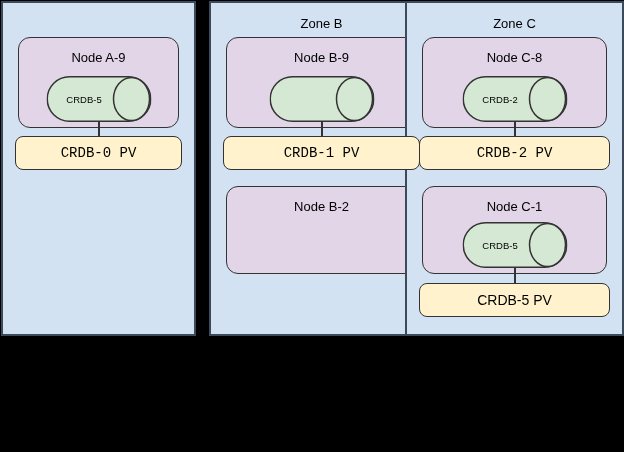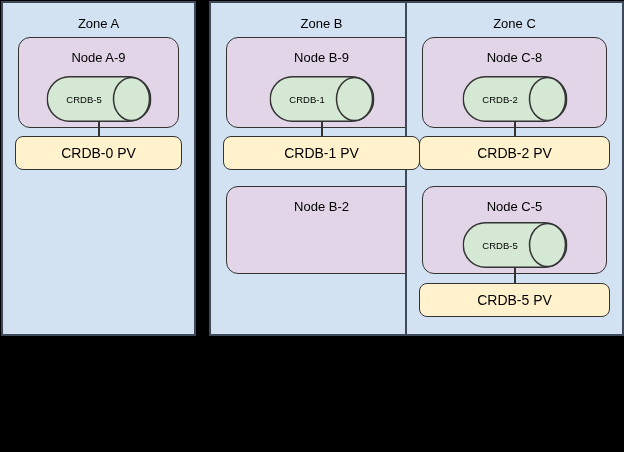--- a/index.html
+++ b/index.html
@@ -82,32 +82,31 @@
     font-size: 14px;
     z-index: 3;
   }
   
   .zone-a { left: 1px;   width: 195px; }
   .zone-b { left: 209px; width: 225px; }
   .zone-c { left: 405px; width: 219px; }
   
   .row1-node { top: 34px;  height: 91px; }
   .row1-line { top: 118px; height: 16px; }
-  .row1-pv   { top: 133px; }
+  .row1-pv   { top: 133px; font-family: Liberation Mono, monospace; }
   .row2-node { top: 183px; height: 88px; }
   .row2-line { top: 265px; height: 16px; }
   .row2-pv   { top: 280px; }
 </style>
 </head>
 <body>
 
 <div class="stage">
 
   <section class="zone zone-a">
-    <div class="zone-label">Zone A</div>
 
     <div class="node row1-node">
       <div class="node-label">Node A-9</div>
       <div class="pod">
         <svg viewBox="0 0 105 46">
           <rect x="0.75" y="0.75" width="103.5" height="44.5" rx="22.25" fill="var(--pod-fill, #d5e8d4)" stroke="var(--pod-stroke, #333)" stroke-width="1.5"></rect>
           <ellipse cx="85" cy="23" rx="18" ry="21.5" fill="var(--pod-fill, #d5e8d4)" stroke="var(--pod-stroke, #333)" stroke-width="1.5"></ellipse>
         </svg>
         <span class="pod-label">CRDB-5</span>
       </div>
@@ -123,21 +122,20 @@
   <section class="zone zone-b">
     <div class="zone-label">Zone B</div>
 
     <div class="node row1-node">
       <div class="node-label">Node B-9</div>
       <div class="pod">
         <svg viewBox="0 0 105 46">
           <rect x="0.75" y="0.75" width="103.5" height="44.5" rx="22.25" fill="var(--pod-fill, #d5e8d4)" stroke="var(--pod-stroke, #333)" stroke-width="1.5"></rect>
           <ellipse cx="85" cy="23" rx="18" ry="21.5" fill="var(--pod-fill, #d5e8d4)" stroke="var(--pod-stroke, #333)" stroke-width="1.5"></ellipse>
         </svg>
-        <span class="pod-label">CRDB-1</span>
       </div>
     </div>
 
     <div class="connector row1-line"></div>
 
     <div class="pv row1-pv">
       <span>CRDB-1 PV</span>
     </div>
 
     <div class="node row2-node">
@@ -159,21 +157,21 @@
       </div>
     </div>
 
     <div class="connector row1-line"></div>
 
     <div class="pv row1-pv">
       <span>CRDB-2 PV</span>
     </div>
 
     <div class="node row2-node">
-      <div class="node-label">Node C-5</div>
+      <div class="node-label">Node C-1</div>
       <div class="pod">
         <svg viewBox="0 0 105 46">
           <rect x="0.75" y="0.75" width="103.5" height="44.5" rx="22.25" fill="var(--pod-fill, #d5e8d4)" stroke="var(--pod-stroke, #333)" stroke-width="1.5"></rect>
           <ellipse cx="85" cy="23" rx="18" ry="21.5" fill="var(--pod-fill, #d5e8d4)" stroke="var(--pod-stroke, #333)" stroke-width="1.5"></ellipse>
         </svg>
         <span class="pod-label">CRDB-5</span>
       </div>
     </div>
 
     <div class="connector row2-line"></div>

